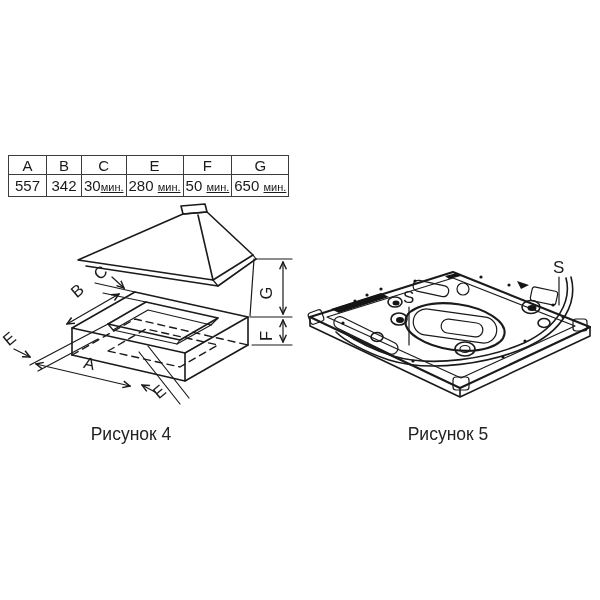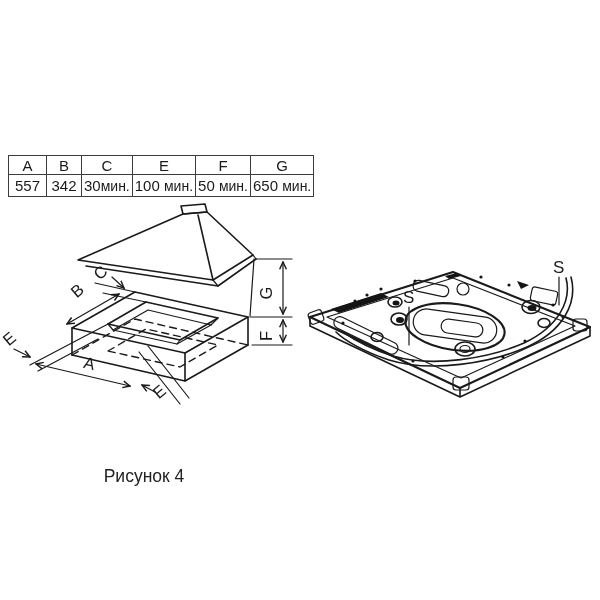--- a/index.html
+++ b/index.html
@@ -11,38 +11,38 @@
   .dim-table{
     position:absolute;left:8px;top:155px;border-collapse:collapse;
     table-layout:fixed;
   }
   .dim-table th,.dim-table td{
     border:1px solid #3c3c3c;text-align:center;vertical-align:middle;
     padding:0 2px;white-space:nowrap;
   }
   .dim-table th{height:18px;font-size:15px;font-weight:normal;}
   .dim-table td{height:21px;font-size:15px;}
-  .unit{font-size:14px;}
+  .unit{font-size:11px;text-decoration:underline;}
   .c-a{width:38px}.c-b{width:35px}.c-c{width:35px}.c-e{width:39px}.c-f{width:46px}.c-g{width:50px}
   
   .fig{position:absolute;}
   .fig4{left:0;top:195px;}
   .fig5{left:295px;top:245px;}
   svg{display:block;}
   .ln{fill:none;stroke:#1a1a1a;stroke-width:1.6;stroke-linecap:round;stroke-linejoin:round;}
   .thin{stroke-width:1.2;}
   .thick{stroke-width:2.1;}
   .dash{stroke-dasharray:7 5;stroke-width:1.4;}
   .fill{fill:#141414;stroke:none;}
   .fig-label{font-family:"Liberation Sans", sans-serif;font-size:16.5px;fill:#1a1a1a;}
   .s-label{font-family:"Liberation Sans", sans-serif;font-size:17px;fill:#1a1a1a;}
   .caption{
     position:absolute;top:424px;font-size:17.5px;color:#222;text-align:center;
   }
-  .cap4{left:59px;width:170px;margin-top:42px;}
+  .cap4{left:46px;width:170px;}
   .cap5{left:360px;width:176px;}
 </style>
 </head>
 <body>
 
 <div class="page">
 
   <table class="dim-table">
     <colgroup>
       <col class="c-a">
@@ -58,21 +58,21 @@
       <th>B</th>
       <th>C</th>
       <th>E</th>
       <th>F</th>
       <th>G</th>
     </tr>
     <tr>
       <td><span>557</span></td>
       <td><span>342</span></td>
       <td><span>30</span><span class="unit">мин.</span></td>
-      <td><span>100</span> <span class="unit">мин.</span></td>
+      <td><span>280</span> <span class="unit">мин.</span></td>
       <td><span>50</span> <span class="unit">мин.</span></td>
       <td><span>650</span> <span class="unit">мин.</span></td>
     </tr>
   </tbody>
     </table>
 
   <div class="fig fig4">
     <svg width="300" height="260" viewBox="0 0 300 260">
       <defs>
         <marker id="ar" viewBox="0 0 10 10" refX="8.5" refY="5" markerWidth="8" markerHeight="8" orient="auto-start-reverse">
@@ -181,14 +181,15 @@
       <g>
         <text class="s-label" x="108" y="58">S</text>
         <path class="ln thin" d="M114,62 L114,100"></path>
         <text class="s-label" x="258" y="28">S</text>
         <path class="ln thin" d="M264,32 L264,60"></path>
       </g>
     </svg>
   </div>
 
   <div class="caption cap4">Рисунок 4</div>
+  <div class="caption cap5">Рисунок 5</div>
 
 </div>
 
 </body></html>

